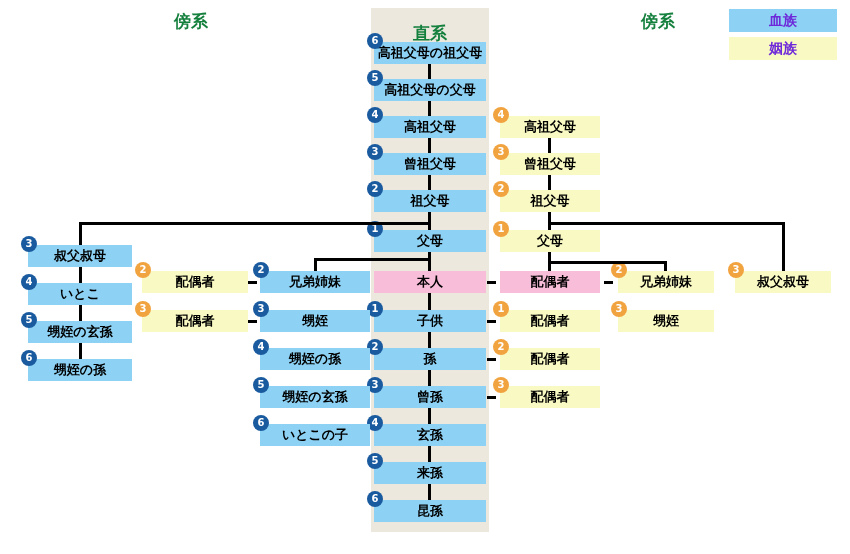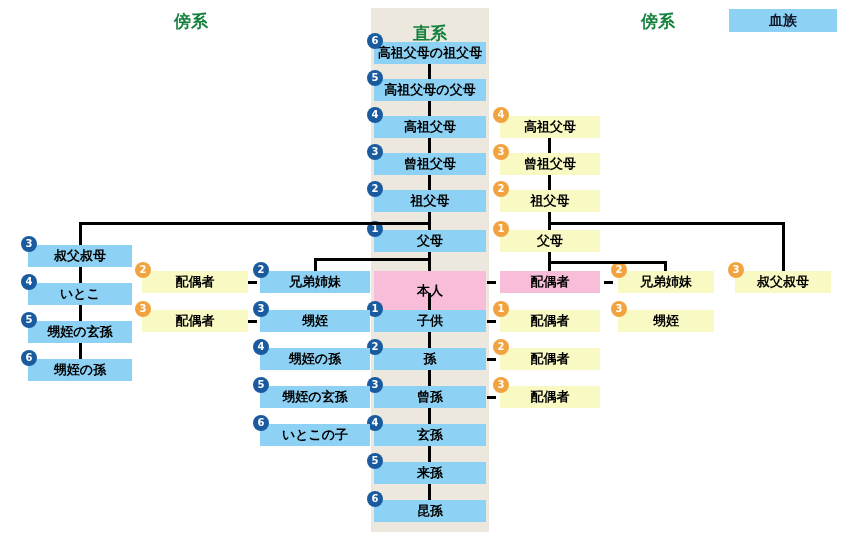--- a/index.html
+++ b/index.html
@@ -22,39 +22,40 @@
   .node.self{background:#f8bed9;}
   .badge{
     position:absolute;left:-7px;top:-9px;width:16px;height:16px;border-radius:50%;
     color:#ffffff;font-size:10px;font-weight:bold;line-height:16px;text-align:center;
   }
   .b-blood{background:#1a5a9e;}
   .b-aff{background:#f1a33f;}
   .line{position:absolute;background:#000000;}
   .legend-box{
     position:absolute;left:729px;width:108px;height:23px;display:flex;align-items:center;justify-content:center;
-    font-size:14px;font-weight:bold;color:#0f172a;
+    font-size:14px;font-weight:bold;color:#6d28d9;
   }
   #legend-blood{top:9px;background:#8dd2f4;}
   #legend-affinity{top:37px;background:#f9f9c3;}
   #copyright{
     position:absolute;right:8px;bottom:6px;font-size:13px;color:#808080;letter-spacing:0.5px;
   }
 </style>
 </head>
 <body>
 
 <div id="stage">
   <div id="strip"></div>
 
   <div class="hdr" style="left:156px;top:10px;">傍系</div>
   <div class="hdr" style="left:395px;top:22px;">直系</div>
   <div class="hdr" style="left:623px;top:10px;">傍系</div>
 
   <div class="legend-box" id="legend-blood">血族</div>
+  <div class="legend-box" id="legend-affinity">姻族</div>
 
   <div id="nodes-layer">
       <div class="node blood" style="left: 374px; top: 42px; width: 112px; height: 22px;">
         <span class="badge b-blood">6</span>
         <span>高祖父母の祖父母</span>
       </div>
       <div class="node blood" style="left: 374px; top: 79px; width: 112px; height: 22px;">
         <span class="badge b-blood">5</span>
         <span>高祖父母の父母</span>
       </div>
@@ -67,21 +68,21 @@
         <span>曾祖父母</span>
       </div>
       <div class="node blood" style="left: 374px; top: 190px; width: 112px; height: 22px;">
         <span class="badge b-blood">2</span>
         <span>祖父母</span>
       </div>
       <div class="node blood" style="left: 374px; top: 230px; width: 112px; height: 22px;">
         <span class="badge b-blood">1</span>
         <span>父母</span>
       </div>
-      <div class="node self" style="left: 374px; top: 271px; width: 112px; height: 39px;">
+      <div class="node self" style="left: 374px; top: 271px; width: 112px; height: 22px;">
         <span>本人</span>
       </div>
       <div class="node blood" style="left: 374px; top: 310px; width: 112px; height: 22px;">
         <span class="badge b-blood">1</span>
         <span>子供</span>
       </div>
       <div class="node blood" style="left: 374px; top: 348px; width: 112px; height: 22px;">
         <span class="badge b-blood">2</span>
         <span>孫</span>
       </div>

